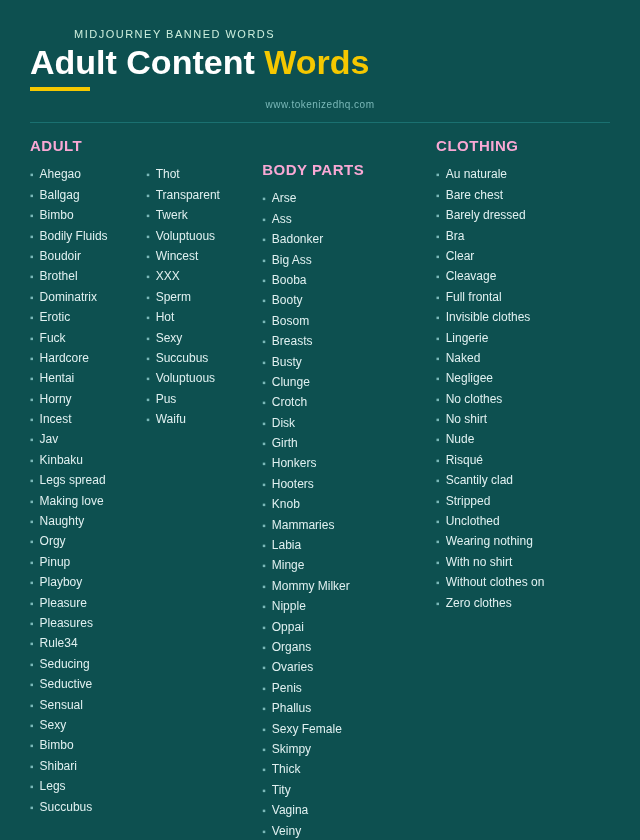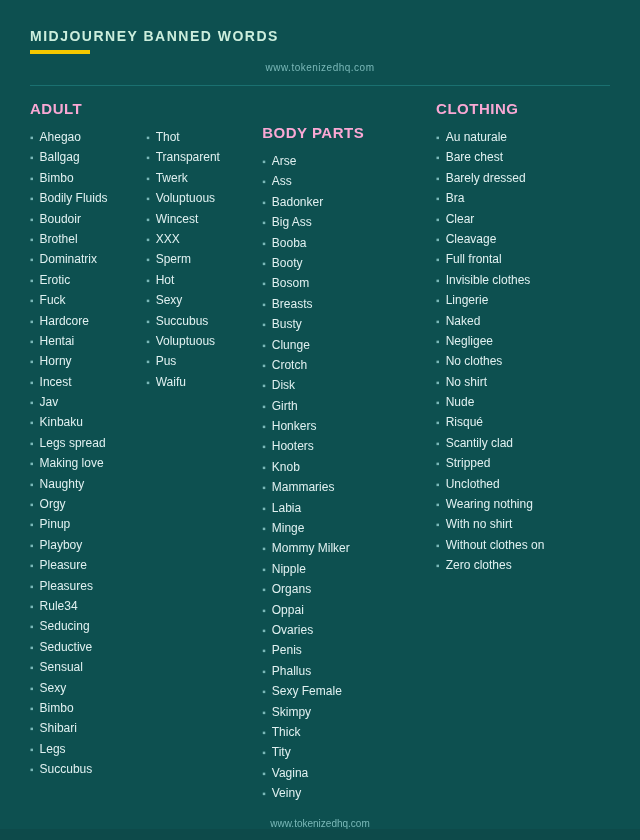--- a/index.html
+++ b/index.html
@@ -12,26 +12,27 @@
     }
     .main-container {
       width: 640px;
       background: #0d5050;
       padding: 28px 30px 0 30px;
     }
     .header {
       margin-bottom: 8px;
     }
     .header-subtitle {
-      font-size: 14px;
-      font-weight: 700;
+      font-size: 11px;
+      font-weight: 400;
       letter-spacing: 1.5px;
       text-transform: uppercase;
       color: #cceedd;
       margin-bottom: 4px;
+      margin-left: 44px;
     }
     .header-title {
       font-size: 34px;
       font-weight: 900;
       color: #fff;
       line-height: 1.1;
     }
     .header-title span {
       color: #f5c800;
     }
@@ -111,20 +112,23 @@
       margin-top: 0;
       margin-bottom: 8px;
     }
   </style>
 </head>
 <body>
 
 <div class="main-container">
   <div class="header">
     <div class="header-subtitle">MIDJOURNEY BANNED WORDS</div>
+    <div class="header-title">
+      <span style="color:#fff;">Adult Content </span><span style="color:#f5c800;">Words</span>
+    </div>
     <div class="header-underline"></div>
   </div>
   <div class="website-center">www.tokenizedhq.com</div>
   <hr class="divider">
 
   <div class="columns-wrapper">
 
     <div class="adult-col">
       <div class="column">
         <div class="column-title">ADULT</div>
@@ -200,22 +204,22 @@
           <li>Disk</li>
           <li>Girth</li>
           <li>Honkers</li>
           <li>Hooters</li>
           <li>Knob</li>
           <li>Mammaries</li>
           <li>Labia</li>
           <li>Minge</li>
           <li>Mommy Milker</li>
           <li>Nipple</li>
+          <li>Oppai</li>
           <li>Organs</li>
-          <li>Oppai</li>
           <li>Ovaries</li>
           <li>Penis</li>
           <li>Phallus</li>
           <li>Sexy Female</li>
           <li>Skimpy</li>
           <li>Thick</li>
           <li>Tity</li>
           <li>Vagina</li>
           <li>Veiny</li>
         </ul>

